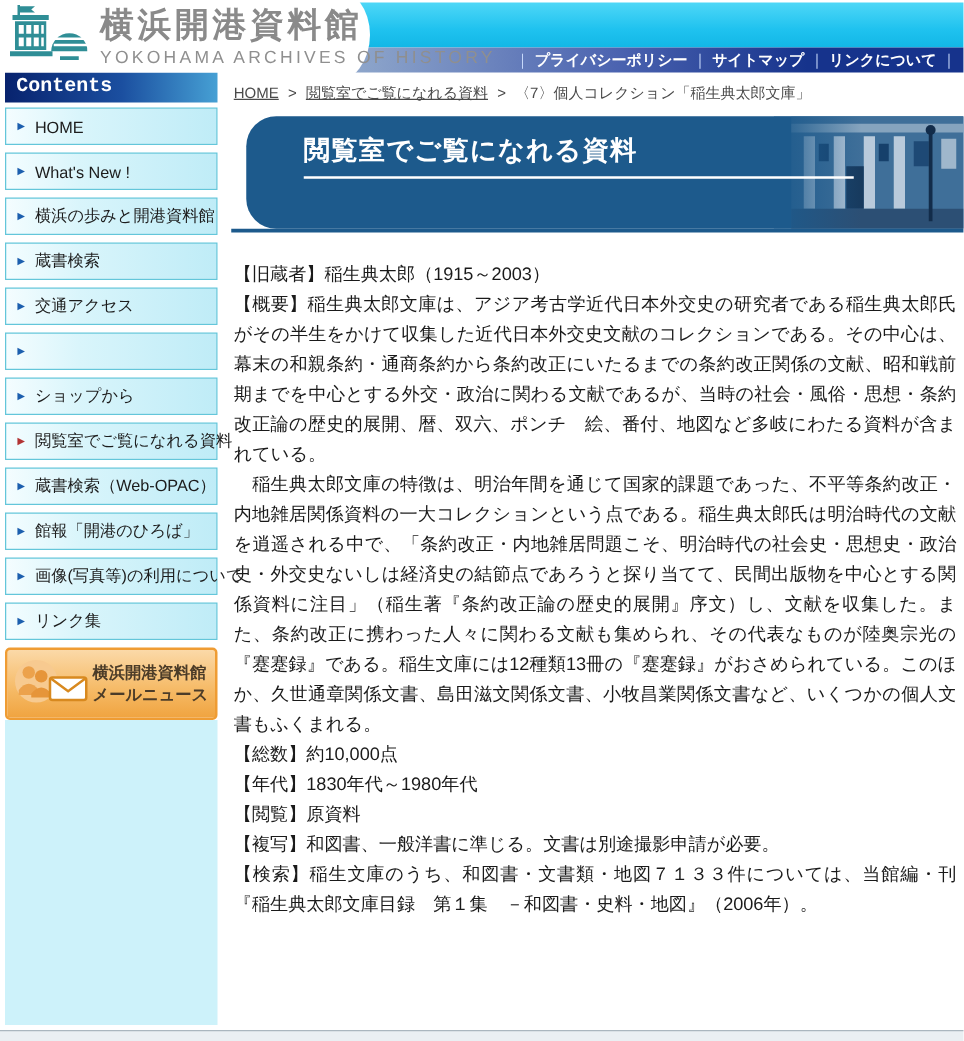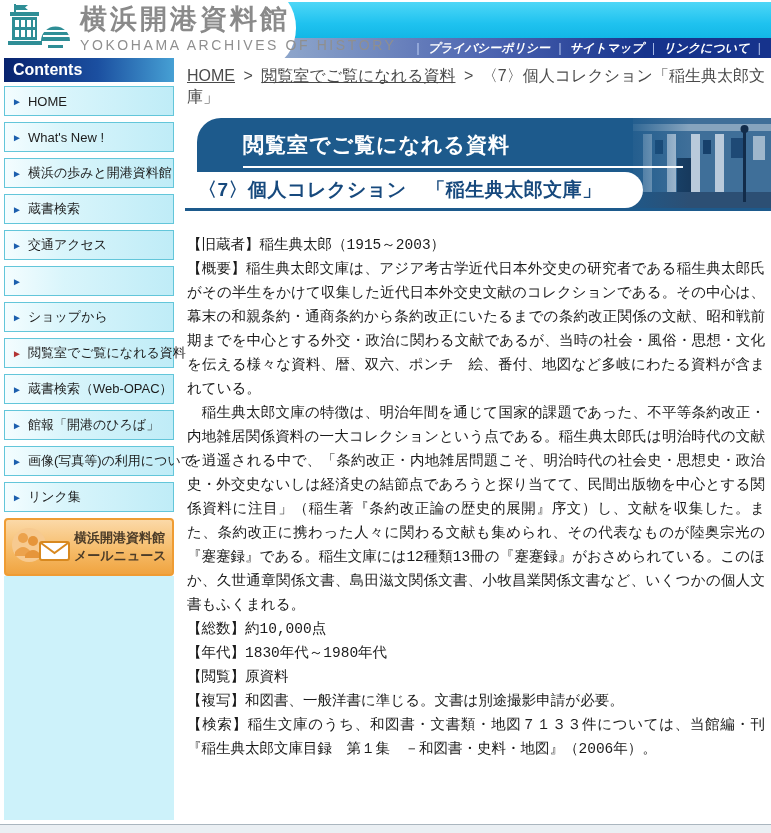--- a/index.html
+++ b/index.html
@@ -7,67 +7,67 @@
   .page { position:relative; width:771px; height:833px; background:#ffffff; overflow:hidden; }
 
   
   .header { position:relative; height:58px; background:#ffffff; z-index:5; }
   .hdr-cyan { position:absolute; left:268px; right:0; top:2px; height:36px;
               background:linear-gradient(180deg,#4ed7f7 0%,#1fc2ef 60%,#12b7e6 100%); }
   .hdr-nav  { position:absolute; left:268px; right:0; top:38px; height:20px;
               background:linear-gradient(90deg,#93abcd 0%,#4b63b0 45%,#16338c 75%);
               display:flex; align-items:center; justify-content:flex-end;
               color:#fff; font-size:12px; font-weight:bold; padding-right:6px; }
-  .hdr-nav a { color:#fff; text-decoration:none; margin:0 4px; cursor:pointer;font-style:italic; }
+  .hdr-nav a { color:#fff; text-decoration:none; margin:0 4px; cursor:pointer; }
   .hdr-nav .sep { color:#cfe0ff; font-weight:normal; }
   .hdr-curve { position:absolute; left:238px; top:-10px; width:58px; height:76px;
                background:#fff; border-radius:50%; }
   .logo-block { position:absolute; left:8px; top:4px; display:flex; align-items:center; gap:10px; cursor:pointer; }
   .site-title { color:#8a8a8a; font-size:27px; font-weight:bold; letter-spacing:3px; line-height:1.1; }
   .site-sub   { color:#8f8f8f; font-size:14px; letter-spacing:2.6px; margin-top:2px; }
 
   
   .sidebar { position:absolute; left:4px; top:58px; width:170px; }
   .contents-bar { height:24px; background:linear-gradient(90deg,#08236e 0%,#1b4fa0 55%,#46a0d4 100%);
-                  color:#fff; font-family:Liberation Sans, sans-serif;
+                  color:#fff; font-family:Liberation Mono, monospace;
                   font-weight:bold; font-size:16px; line-height:23px; padding-left:9px; }
   .menu { margin-top:4px; }
   .menu-item { height:30px; margin-bottom:6px; border:1px solid #63c6da;
                background:linear-gradient(90deg,#f4fdff 0%,#d9f5fb 35%,#bfecf7 100%);
                display:flex; align-items:center; padding-left:7px; cursor:pointer;
                font-size:13px; color:#1c1c1c; white-space:nowrap; }
   .menu-item .arr { color:#1c5fae; font-size:10px; margin-right:6px; flex:none; }
   .menu-item.active .arr { color:#b23434; }
   .mail-banner { height:58px; margin-top:4px; border:2px solid #ef9c33; border-radius:4px;
                  background:linear-gradient(180deg,#fbd9a8 0%,#f6bc6a 55%,#f0a440 100%);
                  display:flex; align-items:center; padding:0 4px; cursor:pointer; }
   .mail-text { font-size:13px; font-weight:bold; color:#4c3c28; line-height:1.35; margin-left:2px; }
   .sidebar-filler { height:244px; background:#cdf2fa; }
 
   
   .main { position:absolute; left:185px; top:58px; width:586px; }
-  .breadcrumb { font-size:16px; color:#4a4a4a; margin:8px 0 10px 2px; }
+  .breadcrumb { font-size:12px; color:#4a4a4a; margin:8px 0 10px 2px; }
   .breadcrumb a { color:#4a4a4a; text-decoration:underline; cursor:pointer; }
   .breadcrumb .bsep { margin:0 4px; }
 
   .banner-wrap { position:relative; border-bottom:3px solid #1d5a8c; height:93px; }
   .banner { position:relative; margin-left:12px; height:90px; overflow:hidden;
             background:#1d5a8c; border-radius:24px 0 0 24px; }
   .banner-photo { position:absolute; right:0; top:0; }
   .banner-title { position:relative; color:#ffffff; font-size:21px; font-weight:bold;
                   padding:13px 0 0 46px; letter-spacing:1px; }
   .banner-line { position:relative; height:2px; background:#ffffff; margin:7px 0 0 46px; width:440px; }
   .subtitle-box { position:absolute; left:0; bottom:0; width:458px; height:36px;
                   background:#ffffff; border-radius:0 20px 20px 0; z-index:3;
                   display:flex; align-items:center; }
   .subtitle-text { color:#17497d; font-size:19px; font-weight:bold; padding-left:13px;
                    letter-spacing:0.5px; white-space:nowrap; }
 
   .article { margin-top:22px; width:580px; font-size:14.5px; line-height:24px; color:#1a1a1a;
-             text-align:justify; padding-left:2px;font-family:Liberation Mono, monospace; }
+             text-align:justify; padding-left:2px; }
   .article p { margin:0; }
 
   
   .footer-bar { position:absolute; left:0; right:0; bottom:0; height:9px;
                 background:#eaeff3; border-top:1px solid #aab6bf; }
 </style>
 </head>
 <body>
 
 <div class="page">
@@ -221,28 +221,25 @@
             <rect x="134" y="18" width="12" height="24" fill="#c9d5e1" opacity="0.7"></rect>
             <rect x="14" y="74" width="138" height="16" fill="#2c4f74"></rect>
             <rect x="124" y="14" width="3" height="70" fill="#122c4a"></rect>
             <circle cx="125.5" cy="11" r="4" fill="#122c4a"></circle>
             <rect x="0" y="0" width="70" height="90" fill="url(#fadeL)"></rect>
           </svg>
         </span>
         <div class="banner-title">閲覧室でご覧になれる資料</div>
         <div class="banner-line"></div>
       </div>
-      <div class="subtitle-box">
-        <span class="subtitle-text">〈7〉個人コレクション　「稲生典太郎文庫」</span>
-      </div>
     </div>
 
     <div class="article">
       <p>【旧蔵者】稲生典太郎（1915～2003）</p>
-      <p>【概要】稲生典太郎文庫は、アジア考古学近代日本外交史の研究者である稲生典太郎氏がその半生をかけて収集した近代日本外交史文献のコレクションである。その中心は、幕末の和親条約・通商条約から条約改正にいたるまでの条約改正関係の文献、昭和戦前期までを中心とする外交・政治に関わる文献であるが、当時の社会・風俗・思想・文化を伝える様々な資料、暦、双六、ポンチ　絵、番付、地図など多岐にわたる資料が含まれている。</p>
+      <p>【概要】稲生典太郎文庫は、アジア考古学近代日本外交史の研究者である稲生典太郎氏がその半生をかけて収集した近代日本外交史文献のコレクションである。その中心は、幕末の和親条約・通商条約から条約改正にいたるまでの条約改正関係の文献、昭和戦前期までを中心とする外交・政治に関わる文献であるが、当時の社会・風俗・思想・条約改正論の歴史的展開、暦、双六、ポンチ　絵、番付、地図など多岐にわたる資料が含まれている。</p>
       <p>　稲生典太郎文庫の特徴は、明治年間を通じて国家的課題であった、不平等条約改正・内地雑居関係資料の一大コレクションという点である。稲生典太郎氏は明治時代の文献を逍遥される中で、「条約改正・内地雑居問題こそ、明治時代の社会史・思想史・政治史・外交史ないしは経済史の結節点であろうと探り当てて、民間出版物を中心とする関係資料に注目」（稲生著『条約改正論の歴史的展開』序文）し、文献を収集した。また、条約改正に携わった人々に関わる文献も集められ、その代表なものが陸奥宗光の『蹇蹇録』である。稲生文庫には12種類13冊の『蹇蹇録』がおさめられている。このほか、久世通章関係文書、島田滋文関係文書、小牧昌業関係文書など、いくつかの個人文書もふくまれる。</p>
       <p>【総数】約10,000点</p>
       <p>【年代】1830年代～1980年代</p>
       <p>【閲覧】原資料</p>
       <p>【複写】和図書、一般洋書に準じる。文書は別途撮影申請が必要。</p>
       <p>【検索】稲生文庫のうち、和図書・文書類・地図７１３３件については、当館編・刊『稲生典太郎文庫目録　第１集　－和図書・史料・地図』（2006年）。</p>
     </div>
 
   </div>
 

